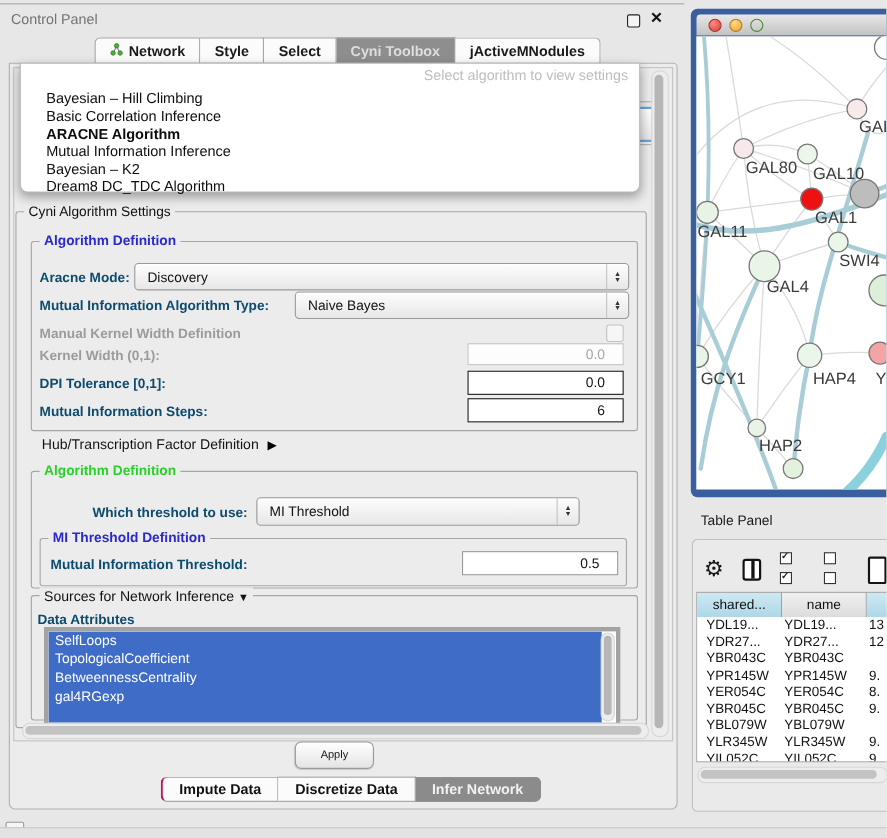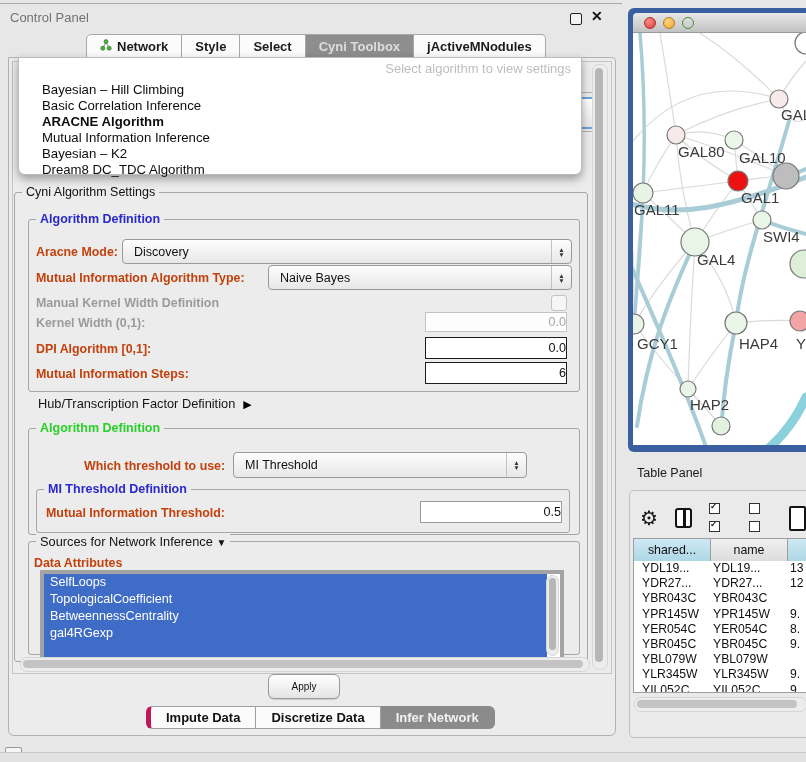--- a/index.html
+++ b/index.html
@@ -31,41 +31,41 @@
   
   .popup{left:18px;top:57px;width:562px;height:116px;background:#fff;border:1px solid #bcbcbc;
          border-radius:0 0 7px 7px;box-shadow:0 4px 10px rgba(0,0,0,.35);z-index:30;}
   .pop-ph{position:absolute;right:10px;top:3px;font-size:13px;color:#bdbdbd;}
   .pop-items{position:absolute;left:0;top:24px;width:100%;margin-left:18px;}
   .pop-item{height:16px;line-height:16px;padding-left:5px;font-size:13.2px;color:#0d0d0d;}
   .pop-item.bold{font-weight:bold;}
   
   .gbox{border:1px solid #a6a6a6;border-radius:3px;}
   .gtitle{position:absolute;top:-8px;left:7px;background:#ececec;padding:0 4px;font-size:12.5px;font-weight:600;}
-  .lbl{font-size:12.4px;font-weight:bold;color:#c2410c;white-space:nowrap;}
+  .lbl{font-size:12.4px;font-weight:bold;color:#0c4a6e;white-space:nowrap;}
   .lbl.dis{color:#9b9b9b;}
   .combo{border:1px solid #999;border-radius:4px;background:linear-gradient(#fdfdfd,#e7e7e7);
          font-size:12.5px;display:flex;align-items:center;padding-left:11px;box-shadow:inset 0 1px 0 #fff;}
   .combo .arrows{position:absolute;right:0;top:0;bottom:0;width:19px;border-left:1px solid #c2c2c2;
          display:flex;flex-direction:column;align-items:center;justify-content:center;font-size:6.5px;
          line-height:5px;color:#333;}
   .tfield{background:#fff;font-size:12.6px;display:flex;align-items:center;justify-content:flex-end;
-          padding-right:0;}
+          padding-right:16px;}
   .tfield.strong{border:1.7px solid #1c1c1c;}
   .tfield.normal{border:1px solid #9a9a9a;}
   .tfield.dis{border:1px solid #c3c3c3;color:#a6a6a6;background:#fdfdfd;}
   .checkbox{width:14px;height:14px;border:1px solid #c3c3c3;border-radius:3px;background:#f6f6f6;}
   .tri{display:inline-block;margin-left:8px;font-size:11px;color:#000;}
   .attr-list{background:#fff;border:4px solid #a3a3a3;overflow:hidden;}
   .attr-item{height:17px;line-height:17px;padding-left:6px;font-size:12.6px;color:#fff;}
   .btn{border:1px solid #9a9a9a;border-radius:6px;background:linear-gradient(#ffffff,#e4e4e4);
        font-size:10px;display:flex;align-items:center;justify-content:center;box-shadow:0 1px 1px rgba(0,0,0,.15);}
   .tabbar2{left:146px;top:706px;display:flex;height:23px;font-size:13px;font-weight:600;}
   .tab2{background:#fbfbfb;border:1px solid #a0a0a0;border-left:none;display:flex;align-items:center;padding:0 15px;}
-  .tab2:first-child{border-left:5px solid #be185d;border-radius:6px 0 0 6px;}
+  .tab2:first-child{border-left:2px solid #be185d;border-radius:6px 0 0 6px;}
   .tab2:last-child{border-radius:0 6px 6px 0;}
   .tab2.sel{background:#8b8b8b;color:#f2f2f2;border-color:#8b8b8b;}
   
   .net-frame{left:628px;top:8px;width:178px;height:444px;background:#3a5f9e;border-radius:6px 0 0 6px;}
   .net-titlebar{left:633px;top:13px;width:173px;height:20px;background:linear-gradient(#e8e8e8,#c2c2c2);
                 border-bottom:1px solid #999;border-radius:4px 0 0 0;display:flex;align-items:center;gap:7px;
                 padding-left:11px;box-sizing:border-box;}
   .light{width:12px;height:12px;border-radius:50%;}
   .light.red{background:radial-gradient(circle at 35% 30%,#ff8d85,#dd3c34);border:1px solid #a8322c;box-sizing:border-box;}
   .light.yellow{background:radial-gradient(circle at 35% 30%,#ffd97e,#eda233);border:1px solid #b57e22;box-sizing:border-box;}
@@ -173,21 +173,21 @@
     <span>Naive Bayes</span>
     <span class="arrows">
         <span>▲</span>
         <span>▼</span>
       </span>
   </div>
   <div class="abs lbl dis" style="left:36px;top:296px;">Manual Kernel Width Definition</div>
   <div class="abs checkbox" style="left:551px;top:295px;"></div>
   <div class="abs lbl dis" style="left:36px;top:316px;">Kernel Width (0,1):</div>
   <div class="abs tfield dis" style="left:425px;top:312px;width:142px;height:20px;box-sizing:border-box;">0.0</div>
-  <div class="abs lbl" style="left:36px;top:342px;">DPI Algorithm [0,1]:</div>
+  <div class="abs lbl" style="left:36px;top:342px;">DPI Tolerance [0,1]:</div>
   <div class="abs tfield strong" style="left:425px;top:337px;width:142px;height:22px;box-sizing:border-box;">0.0</div>
   <div class="abs lbl" style="left:36px;top:367px;">Mutual Information Steps:</div>
   <div class="abs tfield strong" style="left:425px;top:362px;width:142px;height:22px;box-sizing:border-box;">6</div>
 
   <div class="abs" style="left:38px;top:396px;font-size:12.8px;color:#141414;">
     <span>Hub/Transcription Factor Definition</span><span class="tri">▶</span>
   </div>
 
   <div class="abs gbox" style="left:28px;top:428px;width:550px;height:105px;">
     <span class="gtitle" style="color:#2ad02a;">Algorithm Definition</span>

